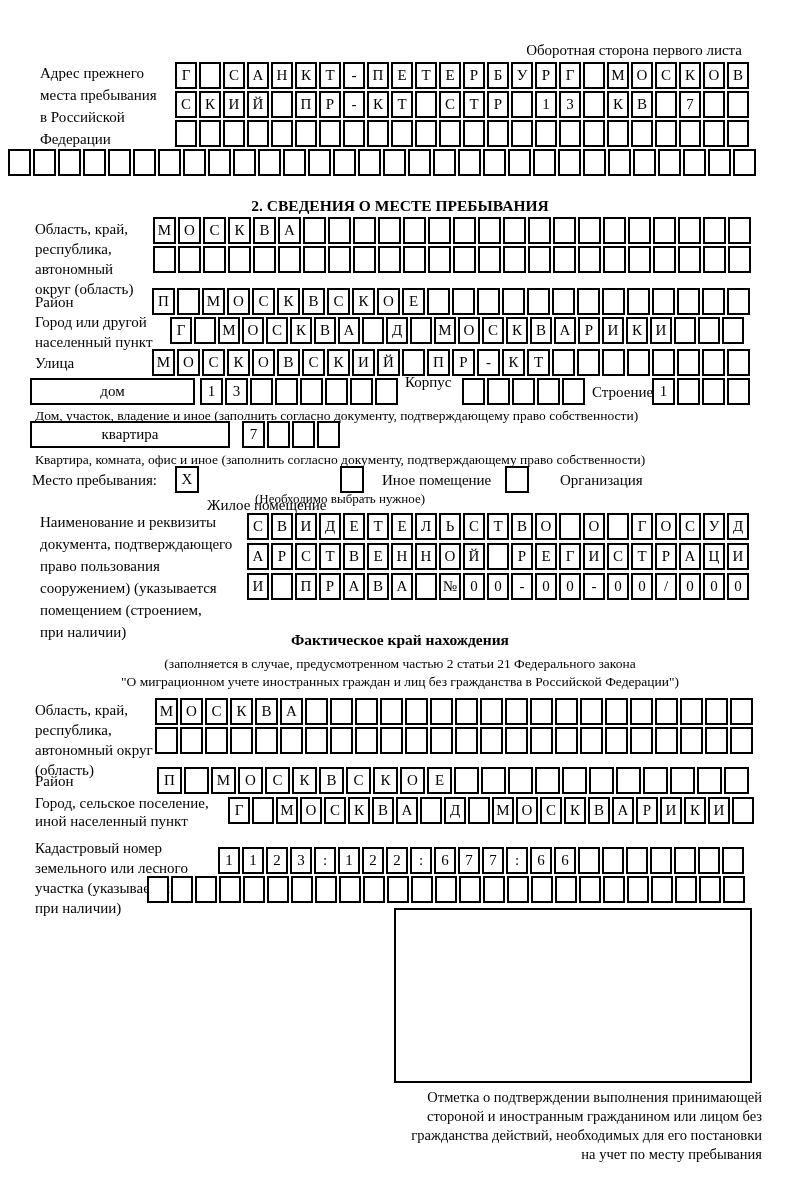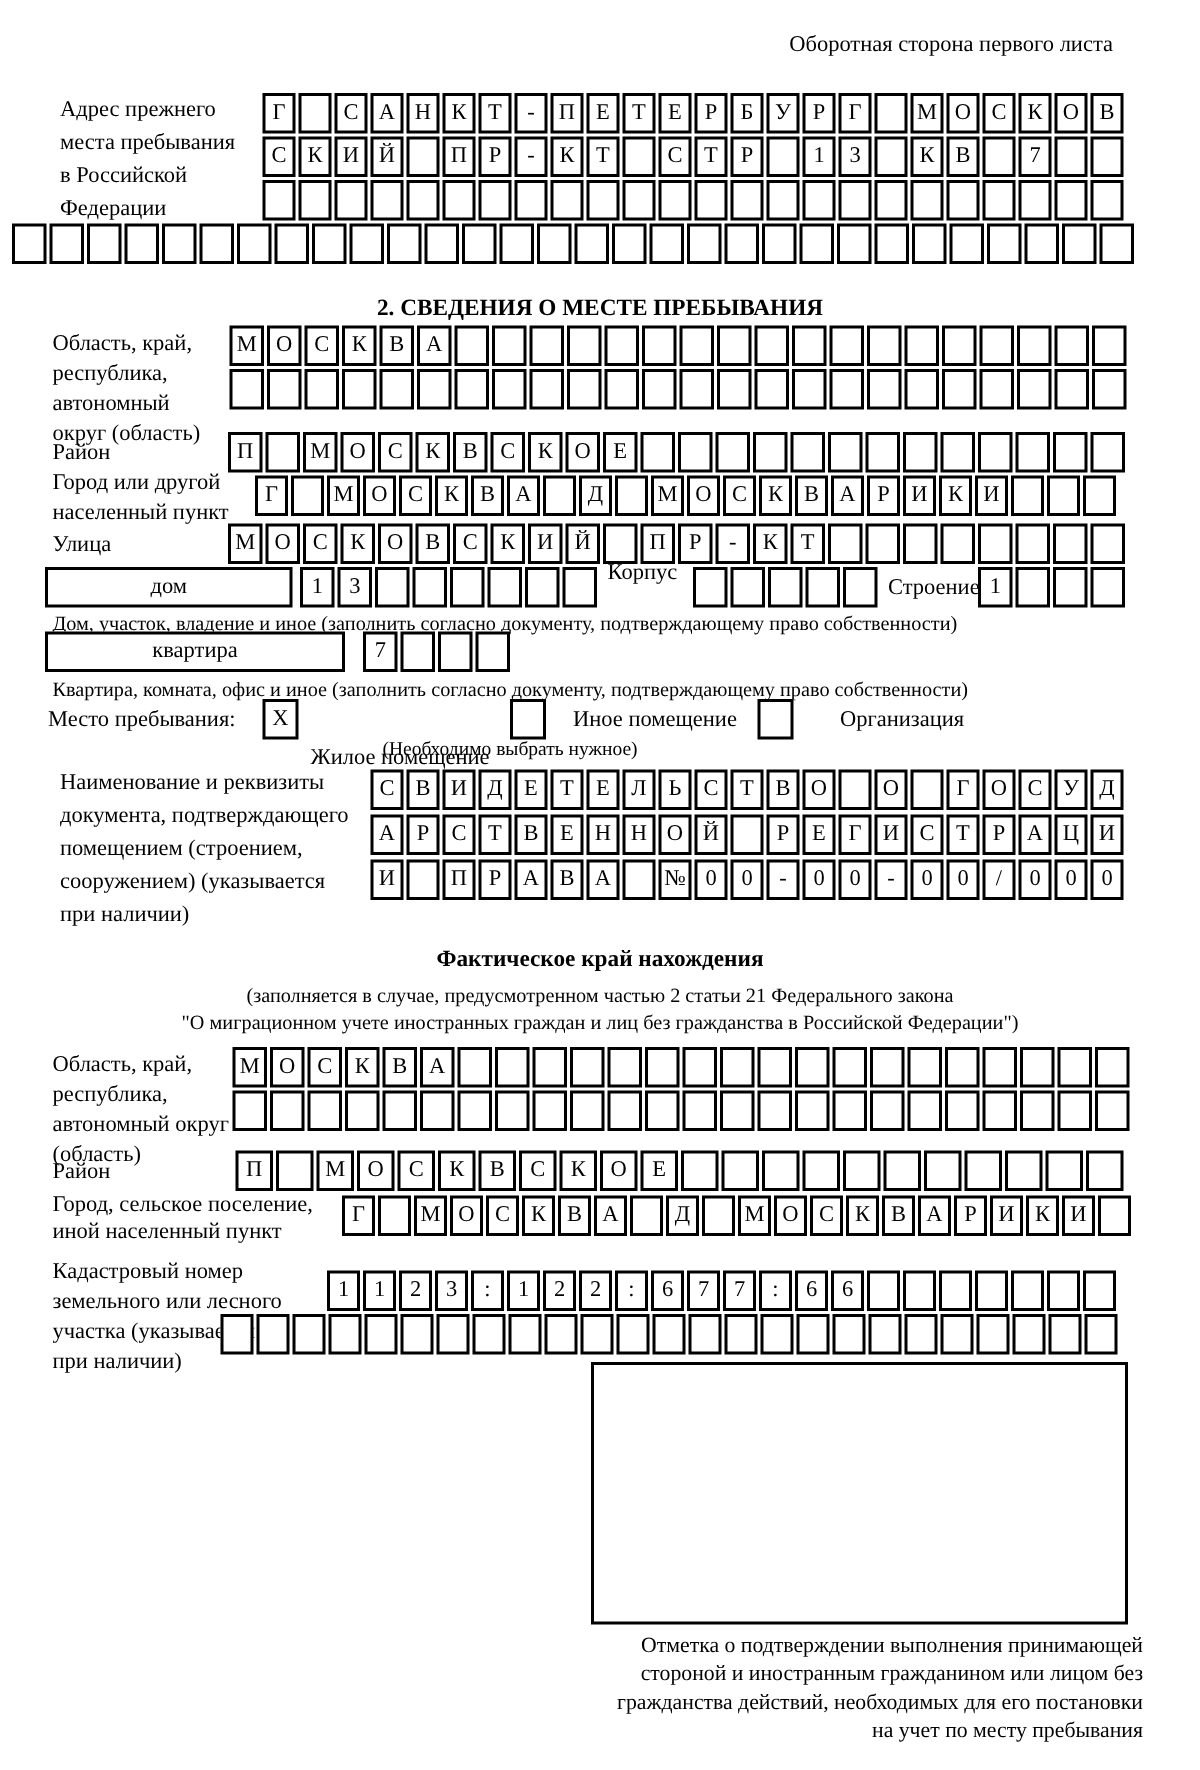--- a/index.html
+++ b/index.html
@@ -1,20 +1,20 @@
 <!DOCTYPE html>
 <html><head>
 <meta charset="utf-8">
 <style>
   html,body{margin:0;padding:0;background:#fff;}
   .page{
     position:relative;width:800px;height:1180px;background:#ffffff;
     font-family:"Liberation Serif","DejaVu Serif",serif;color:#000;overflow:hidden;
   }
-  .abs{position:absolute;}
+  .abs{position:absolute;margin-top:20px;}
   .row{position:absolute;display:flex;gap:2px;}
   .cell{
     height:27px;border:2px solid #000;box-sizing:border-box;background:#fff;
     display:flex;align-items:center;justify-content:center;
     font-size:15px;line-height:23px;
   }
   .p25 .cell{width:23px;}
   .p24 .cell{width:22px;}
   .p27 .cell{width:25px;}
   .lbl{position:absolute;font-size:15px;line-height:22px;white-space:nowrap;}
@@ -354,22 +354,23 @@
   <div class="lbl" style="left:207px;top:469px;margin-top:25px;">Жилое помещение</div>
   <div class="chk" style="left:340px;top:466px;"></div>
   <div class="lbl" style="left:382px;top:469px;">Иное помещение</div>
   <div class="chk" style="left:505px;top:466px;"></div>
   <div class="lbl" style="left:560px;top:469px;">Организация</div>
   <div class="note" style="left:180px;top:491px;width:320px;text-align:center;">(Необходимо выбрать нужное)</div>
 
   <div class="lbl" style="left:40px;top:511px;">
     <div>Наименование и реквизиты</div>
     <div>документа, подтверждающего</div>
+    <div>право пользования</div>
+    <div>сооружением) (указывается</div>
     <div>помещением (строением,</div>
-    <div>сооружением) (указывается</div>
     <div>при наличии)</div>
   </div>
   <div class="row p24" style="left:247px;top:513px;">
       <span class="cell">С</span>
       <span class="cell">В</span>
       <span class="cell">И</span>
       <span class="cell">Д</span>
       <span class="cell">Е</span>
       <span class="cell">Т</span>
       <span class="cell">Е</span>

